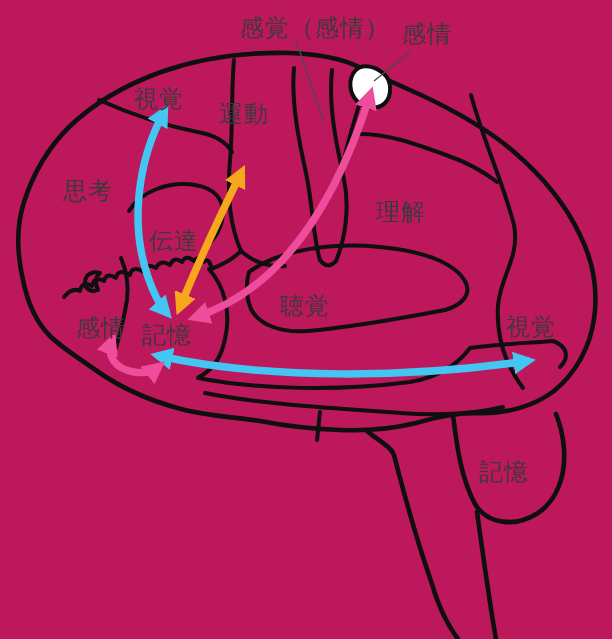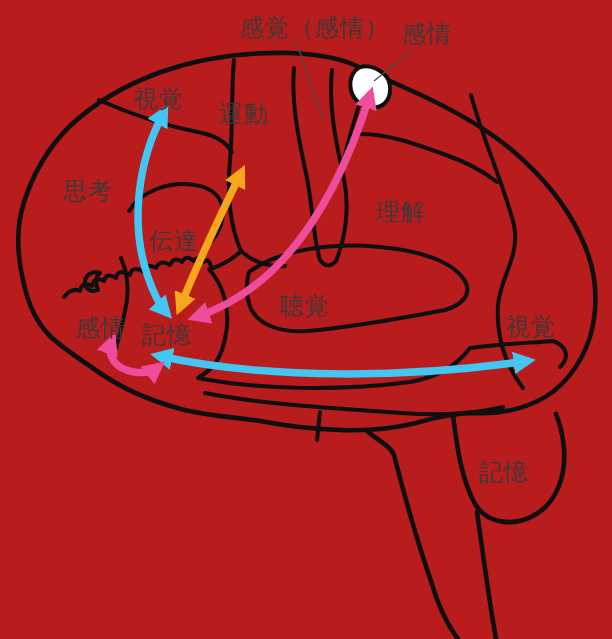--- a/index.html
+++ b/index.html
@@ -1,19 +1,19 @@
 <!DOCTYPE html>
 <html><head>
 <meta charset="utf-8">
 <style>
   html,body{margin:0;padding:0;background:#ffffff;}
   .stage{
     position:relative;
     width:612px;height:639px;
-    background:#b91c1c;
+    background:#be185d;
     font-family:"DejaVu Sans",sans-serif;
     overflow:hidden;
   }
   svg{display:block;}
   .ink{fill:none;stroke:#0f0f0f;stroke-width:4;stroke-linecap:round;stroke-linejoin:round;}
   .ink-thick{stroke-width:4.6;}
   .ink-fill{fill:#ffffff;stroke:#0f0f0f;stroke-width:4;stroke-linejoin:round;}
   .leader{fill:none;stroke:#4a4a4a;stroke-width:1.3;}
   .arrow{fill:none;stroke-width:7.5;stroke-linecap:round;}
   .arrow-cyan{stroke:#43c6f1;}

